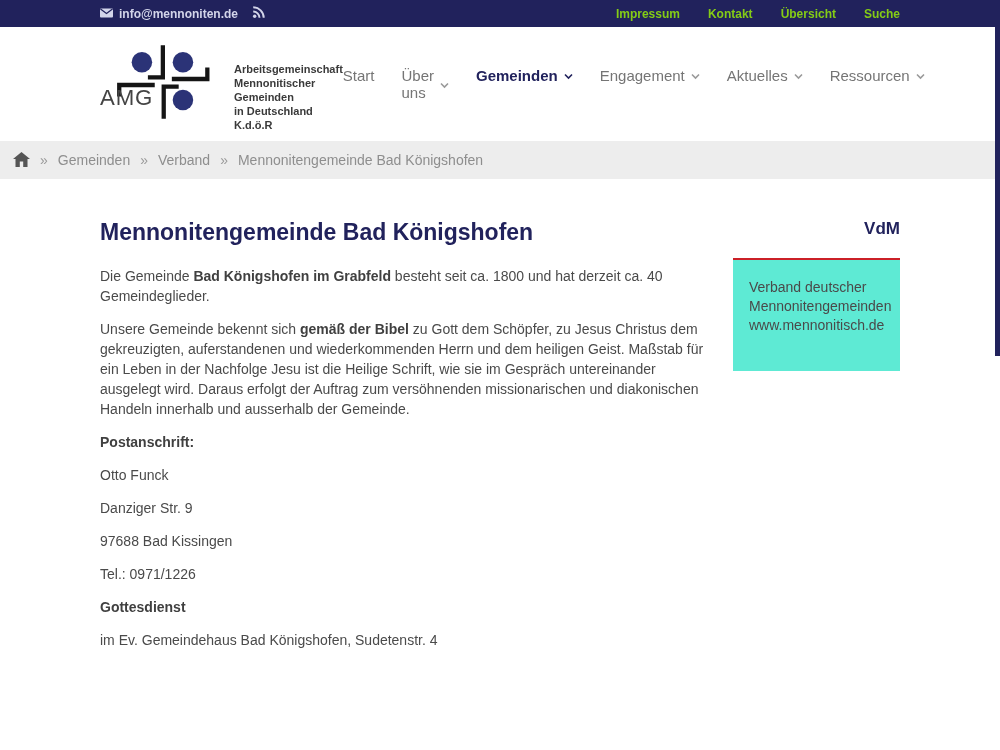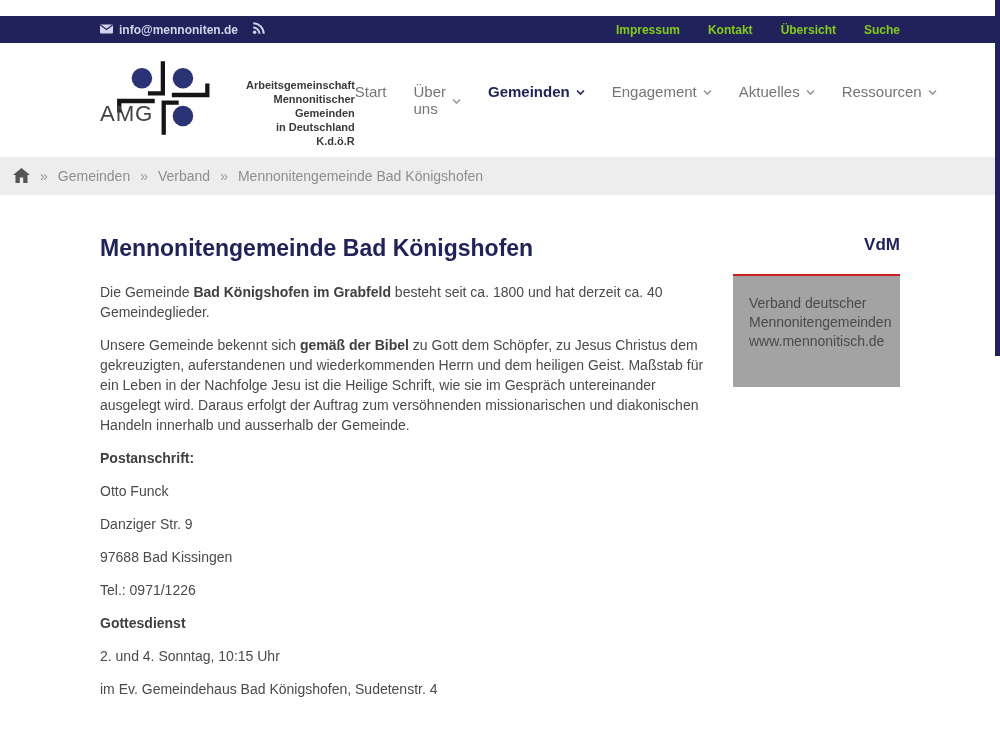--- a/index.html
+++ b/index.html
@@ -1,34 +1,34 @@
 <!DOCTYPE html>
 <html><head>
 <meta charset="utf-8">
 <style>
   * { margin:0; padding:0; box-sizing:border-box; }
   html,body { width:1000px; height:750px; overflow:hidden; background:#fff;
     font-family:"Liberation Sans","DejaVu Sans",sans-serif; }
 
   
   .topbar { background:#21225c; height:27px; }
-  .topbar-inner { width:800px; margin:16px auto; height:100%;
+  .topbar-inner { width:800px; margin:0 auto; height:100%;
     display:flex; align-items:center; justify-content:space-between; }
   .topbar-left { display:flex; align-items:center; gap:14px; }
   .topbar-email { display:flex; align-items:center; gap:6px; color:#d3d5ea;
     font-size:12px; font-weight:bold; text-decoration:none; cursor:pointer; }
   .topbar-links { display:flex; align-items:center; gap:28px; }
   .topbar-link { color:#84cc16; font-size:12px; font-weight:bold; cursor:pointer; }
 
   
   .header { background:#fff; height:114px; }
   .header-inner { width:800px; margin:0 auto; height:100%;
     display:flex; align-items:center; justify-content:space-between; }
   .logo { display:flex; align-items:center; cursor:pointer; }
-  .logo-text { margin-left:16px; padding-top:26px;text-align:right; }
+  .logo-text { margin-left:4px; padding-top:26px; }
   .logo-text div { font-size:11px; font-weight:bold; color:#3a3a3a; line-height:14px; }
 
   .nav { display:flex; align-items:flex-start; gap:27px; }
   .nav-item { display:flex; align-items:center; gap:6px; font-size:15px;
     color:#757575; font-weight:500; cursor:pointer; }
   .nav-item.active { color:#21225c; font-weight:bold; }
   .chev { display:inline-flex; margin-top:2px; }
 
   
   .breadcrumb { background:#ededed; height:38px; display:flex; align-items:center;
@@ -42,21 +42,21 @@
     display:flex; justify-content:space-between; }
   .content { width:612px; }
   .page-title { color:#21225c; font-size:23px; font-weight:bold; margin-bottom:20px; }
   .content p { font-size:14px; line-height:20px; color:#4a4a4a; margin:0 0 13px 0; }
   .content p strong { color:#404040; }
 
   
   .sidebar { width:167px; }
   .sidebar-title { color:#21225c; font-size:17px; font-weight:bold; text-align:right;
     padding-bottom:19px; border-bottom:2px solid #cb2027; }
-  .sidebar-box { background:#a3a3a3; padding:18px 14px 36px 16px; }
+  .sidebar-box { background:#5eead4; padding:18px 14px 36px 16px; }
   .sidebar-box .line { font-size:14px; line-height:19px; color:#4a4a4a; white-space:nowrap; }
   .sidebar-box .line.link { cursor:pointer; }
 
   
   .scrollbar-thumb { position:fixed; top:0; right:0; width:5px; height:356px;
     background:#21225c; }
 </style>
 </head>
 <body>
 
@@ -178,21 +178,20 @@
     <h1 class="page-title">Mennonitengemeinde Bad Königshofen</h1>
     <div>
         <p><span>Die Gemeinde </span><strong>Bad Königshofen im Grabfeld</strong><span> besteht seit ca. 1800 und hat derzeit ca. 40 Gemeindeglieder.</span></p>
         <p><span>Unsere Gemeinde bekennt sich </span><strong>gemäß der Bibel</strong><span> zu Gott dem Schöpfer, zu Jesus Christus dem gekreuzigten, auferstandenen und wiederkommenden Herrn und dem heiligen Geist. Maßstab für ein Leben in der Nachfolge Jesu ist die Heilige Schrift, wie sie im Gespräch untereinander ausgelegt wird. Daraus erfolgt der Auftrag zum versöhnenden missionarischen und diakonischen Handeln innerhalb und ausserhalb der Gemeinde.</span></p>
         <p><strong>Postanschrift:</strong></p>
         <p><span>Otto Funck</span></p>
         <p><span>Danziger Str. 9</span></p>
         <p><span>97688 Bad Kissingen</span></p>
         <p><span>Tel.: 0971/1226</span></p>
         <p><strong>Gottesdienst</strong></p>
-        <p><span>2. und 4. Sonntag, 10:15 Uhr</span></p>
         <p><span>im Ev. Gemeindehaus Bad Königshofen, Sudetenstr. 4</span></p>
       </div>
   </div>
 
   <div class="sidebar">
     <div class="sidebar-title">VdM</div>
     <div class="sidebar-box">
       <div class="line">Verband deutscher</div>
       <div class="line">Mennonitengemeinden</div>
       <div class="line link">www.mennonitisch.de</div>

